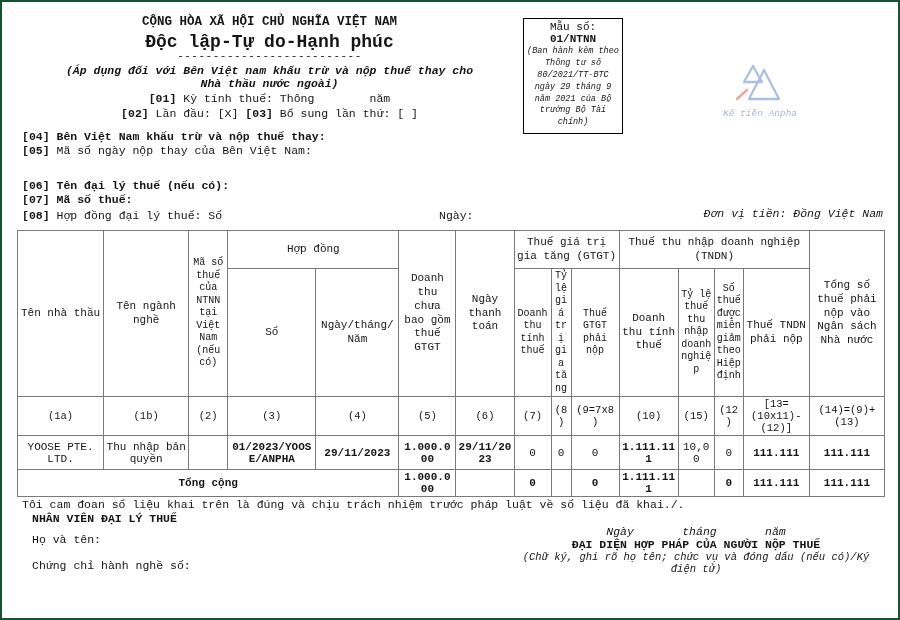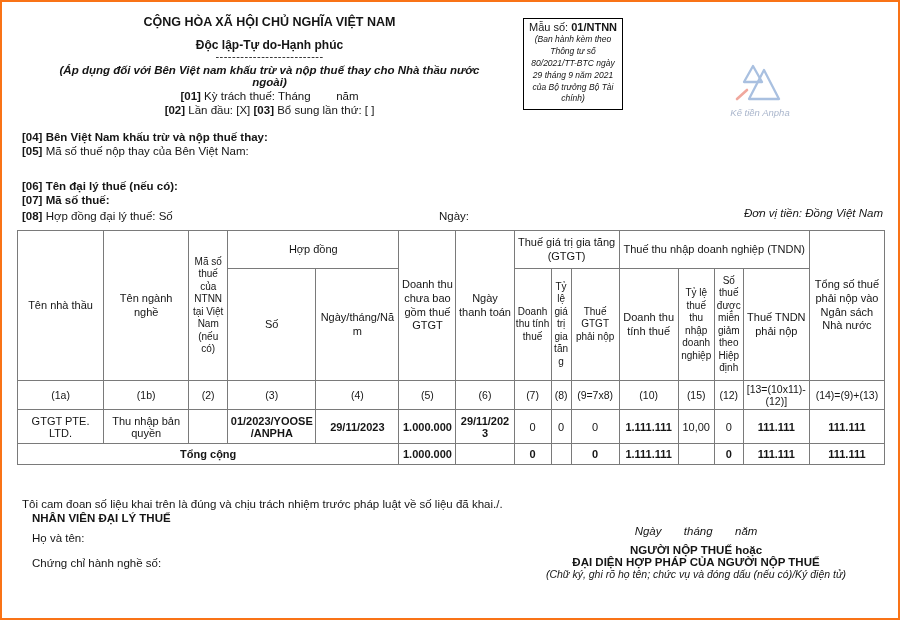--- a/index.html
+++ b/index.html
@@ -1,24 +1,24 @@
 <!DOCTYPE html>
 <html><head>
 <meta charset="utf-8">
 <style>
   html,body { margin:0; padding:0; background:#ffffff; }
   .page {
     position:relative; width:896px; height:616px;
-    border:2px solid #f97316; background:#fff; overflow:hidden;
-    font-family:Liberation Sans, sans-serif; color:#151515;
+    border:2px solid #14532d; background:#fff; overflow:hidden;
+    font-family:Liberation Mono, monospace; color:#151515;
   }
   
   .header-center { position:absolute; left:55px; top:13px; width:425px; text-align:center; }
   .h-national { font-weight:bold; font-size:12.5px; }
-  .h-motto    { font-weight:bold; font-size:12px; margin-top:9px; }
+  .h-motto    { font-weight:bold; font-size:18px; margin-top:3px; }
   .h-divider  { font-size:11px; line-height:9px; letter-spacing:.5px; }
   .h-title    { font-weight:bold; font-size:13px; margin-top:6px; }
   .h-subtitle { font-weight:bold; font-style:italic; font-size:11.5px; margin-top:3px; }
   .h-line     { font-size:11.5px; margin-top:2px; }
   .ref { font-weight:bold; }
   .pre { white-space:pre; }
   
   .form-box {
     position:absolute; left:521px; top:16px; width:100px; box-sizing:border-box;
     border:1px solid #000; text-align:center; padding:2px 3px 4px;
@@ -67,21 +67,21 @@
 
 <div class="page">
 
   <div class="header-center">
     <div class="h-national">CỘNG HÒA XÃ HỘI CHỦ NGHĨA VIỆT NAM</div>
     <div class="h-motto">Độc lập-Tự do-Hạnh phúc</div>
     <div class="h-divider">--------------------------</div>
     <div class="h-subtitle">(Áp dụng đối với Bên Việt nam khấu trừ và nộp thuế thay cho Nhà thầu nước ngoài)</div>
     <div class="h-line">
       <span class="ref">[01]</span>
-      <span class="pre">Kỳ trách thuế: Tháng        năm</span>
+      <span class="pre">Kỳ tính thuế: Thông        năm</span>
     </div>
     <div class="h-line">
       <span class="ref">[02]</span>
       <span>Lần đầu: [X]</span>
       <span class="ref">[03]</span>
       <span>Bổ sung lần thứ: [ ]</span>
     </div>
   </div>
 
   <div class="form-box">
@@ -101,21 +101,21 @@
     <div class="logo-text">Kế tiền Anpha</div>
   </div>
 
   <div class="fields">
     <div class="field-line">
       <span class="ref">[04]</span>
       <span class="b">Bên Việt Nam khấu trừ và nộp thuế thay:</span>
     </div>
     <div class="field-line">
       <span class="ref">[05]</span>
-      <span>Mã số thuế nộp thay của Bên Việt Nam:</span>
+      <span>Mã số ngày nộp thay của Bên Việt Nam:</span>
     </div>
     <div class="field-line gap">
       <span class="ref">[06]</span>
       <span class="b">Tên đại lý thuế (nếu có):</span>
     </div>
     <div class="field-line">
       <span class="ref">[07]</span>
       <span class="b">Mã số thuế:</span>
     </div>
     <div class="field-line" style="margin-top:2px;">
@@ -179,21 +179,21 @@
       <td>(7)</td>
       <td>(8)</td>
       <td>(9=7x8)</td>
       <td>(10)</td>
       <td>(15)</td>
       <td>(12)</td>
       <td>[13=(10x11)-(12)]</td>
       <td>(14)=(9)+(13)</td>
     </tr>
     <tr class="data">
-      <td class="al">GTGT PTE. LTD.</td>
+      <td class="al">YOOSE PTE. LTD.</td>
       <td class="al">Thu nhập bản quyền</td>
       <td></td>
       <td class="b">01/2023/YOOSE/ANPHA</td>
       <td class="b">29/11/2023</td>
       <td class="b">1.000.000</td>
       <td class="b">29/11/2023</td>
       <td class="ar">0</td>
       <td class="ar">0</td>
       <td class="ar">0</td>
       <td class="b al">1.111.111</td>
@@ -221,18 +221,17 @@
   <div class="declaration">Tôi cam đoan số liệu khai trên là đúng và chịu trách nhiệm trước pháp luật về số liệu đã khai./.</div>
 
   <div class="agent">
     <div class="agent-title">NHÂN VIÊN ĐẠI LÝ THUẾ</div>
     <div class="agent-name">Họ và tên:</div>
     <div class="agent-cert">Chứng chỉ hành nghề số:</div>
   </div>
 
   <div class="signer">
     <div class="signer-date">Ngày       tháng       năm</div>
-    <div class="signer-l1">NGƯỜI NỘP THUẾ hoặc</div>
     <div class="signer-l2">ĐẠI DIỆN HỢP PHÁP CỦA NGƯỜI NỘP THUẾ</div>
     <div class="signer-note">(Chữ ký, ghi rõ họ tên; chức vụ và đóng dấu (nếu có)/Ký điện tử)</div>
   </div>
 
 </div>
 
 </body></html>

